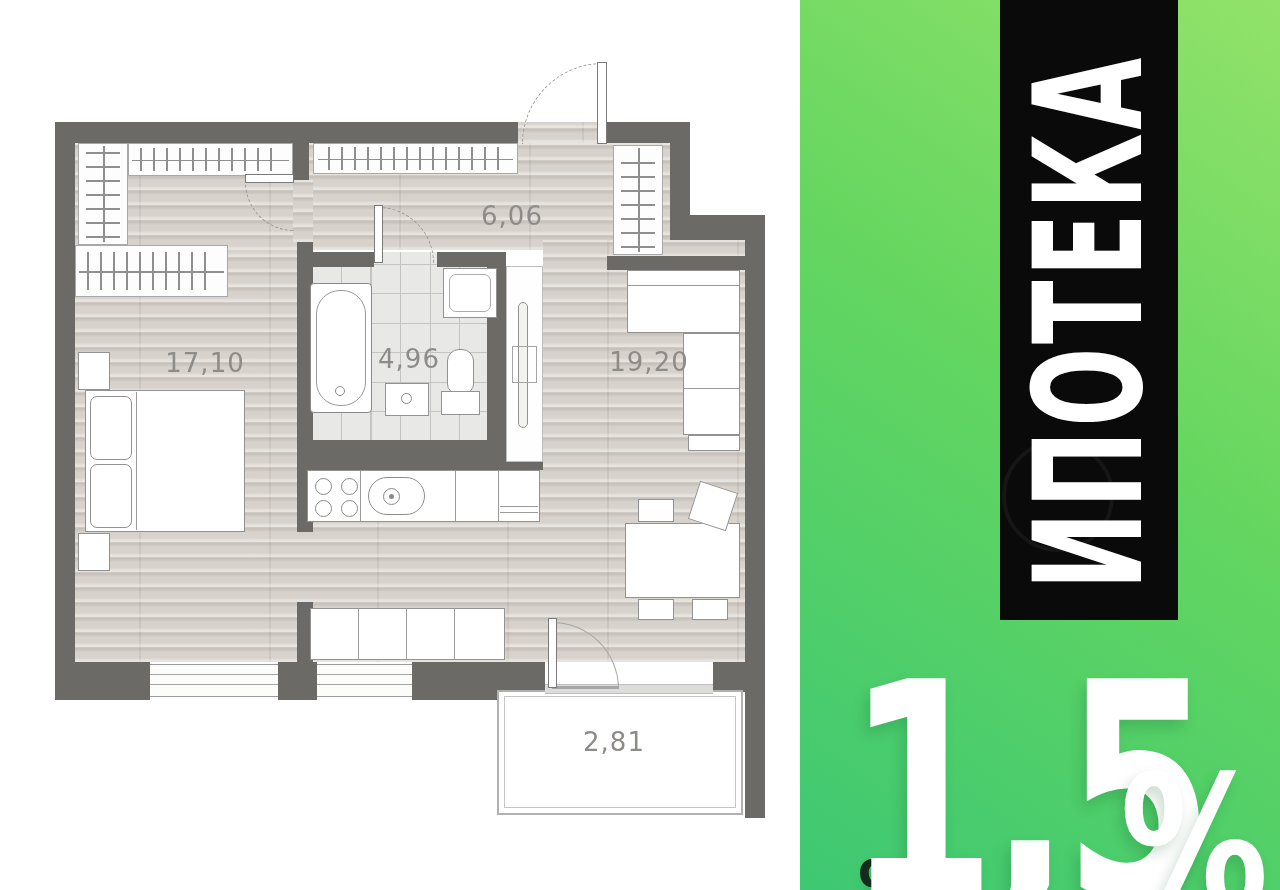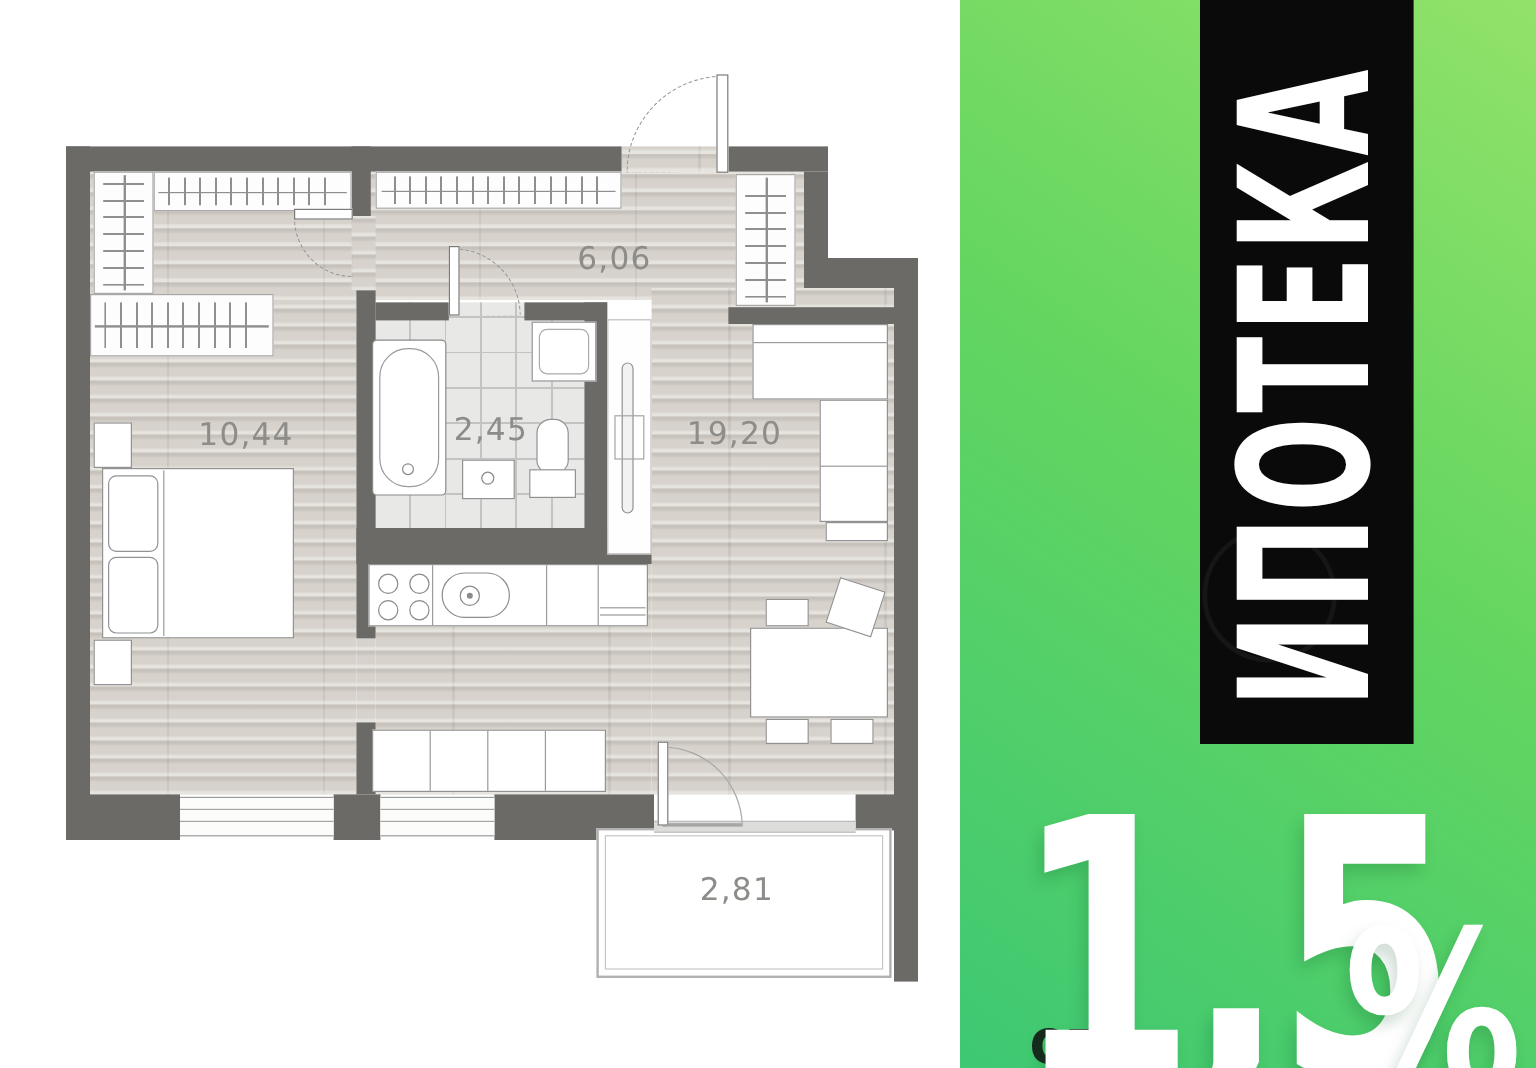--- a/index.html
+++ b/index.html
@@ -165,23 +165,23 @@
     <div class="arc tl" style="left:522px;top:63px;width:81px;height:81px;"></div>
     <div class="leaf" style="left:597px;top:62px;width:10px;height:82px;"></div>
     <div class="arc bl" style="left:245px;top:182px;width:49px;height:49px;"></div>
     <div class="leaf" style="left:245px;top:174px;width:49px;height:9px;"></div>
     <div class="arc tr" style="left:378px;top:207px;width:56px;height:56px;"></div>
     <div class="leaf" style="left:374px;top:205px;width:9px;height:58px;"></div>
     <div class="arc tr solid" style="left:552px;top:622px;width:67px;height:67px;"></div>
     <div class="leaf" style="left:548px;top:618px;width:9px;height:70px;"></div>
 
     <div class="rlabel" style="left:512px;top:216px;">6,06</div>
-    <div class="rlabel" style="left:205px;top:363px;">10,44</div>
-    <div class="rlabel" style="left:409px;top:359px;">2,45</div>
-    <div class="rlabel" style="left:612px;top:362px;">19,20</div>
+    <div class="rlabel" style="left:205px;top:363px;">17,10</div>
+    <div class="rlabel" style="left:409px;top:359px;">4,96</div>
+    <div class="rlabel" style="left:649px;top:362px;">19,20</div>
     <div class="rlabel" style="left:614px;top:742px;">2,81</div>
   </div>
 
   <div class="banner">
     <div class="blackbox">
       <div class="vtext">ИПОТЕКА</div>
       <div class="wmcircle"></div>
     </div>
     <div class="rate-from">от</div>
     <div class="rate-num">1,5</div>

